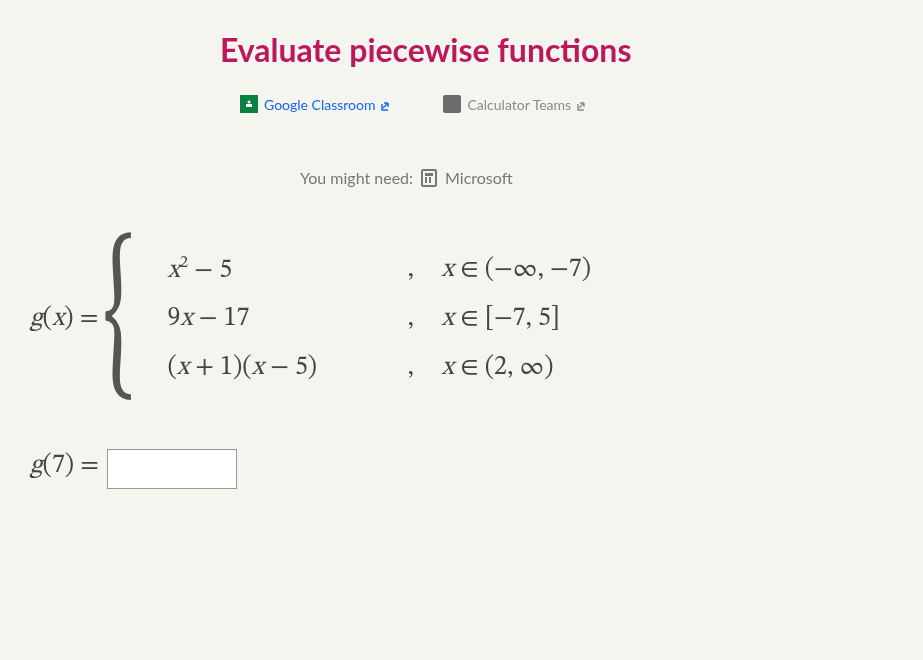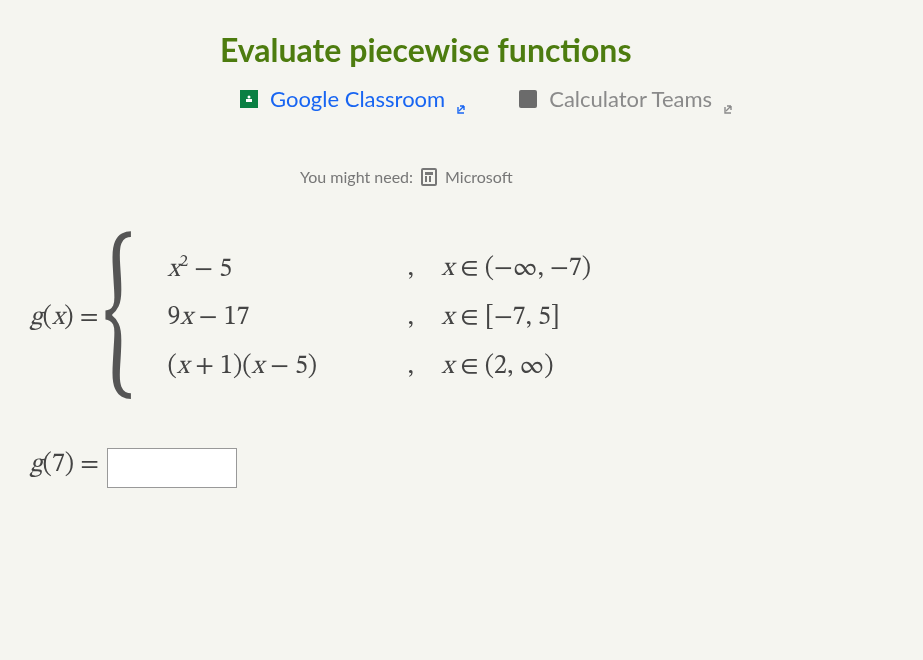--- a/index.html
+++ b/index.html
@@ -10,37 +10,37 @@
       height: 660px;
       overflow: hidden;
       color: #333;
     }
     .container {
       padding: 20px 20px 20px 20px;
     }
     .title {
       font-size: 32px;
       font-weight: 700;
-      color: #4d7c0f;
+      color: #be185d;
       margin-left: 200px;
       margin-top: 10px;
-      margin-bottom: 16px;
+      margin-bottom: 26px;
     }
     .share-row {
       margin-left: 220px;
       display: flex;
       gap: 50px;
       align-items: center;
       margin-bottom: 55px;
     }
     .share-link {
       display: flex;
       align-items: center;
-      gap: 12px;
-      font-size: 22px;
+      gap: 6px;
+      font-size: 14px;
       text-decoration: none;
     }
     .share-google { color: #1865f2; }
     .share-teams { color: #8a8a8a; }
     .gicon {
       width: 18px; height: 18px;
       background: #0a8043;
       display: inline-flex;
       align-items: center;
       justify-content: center;

